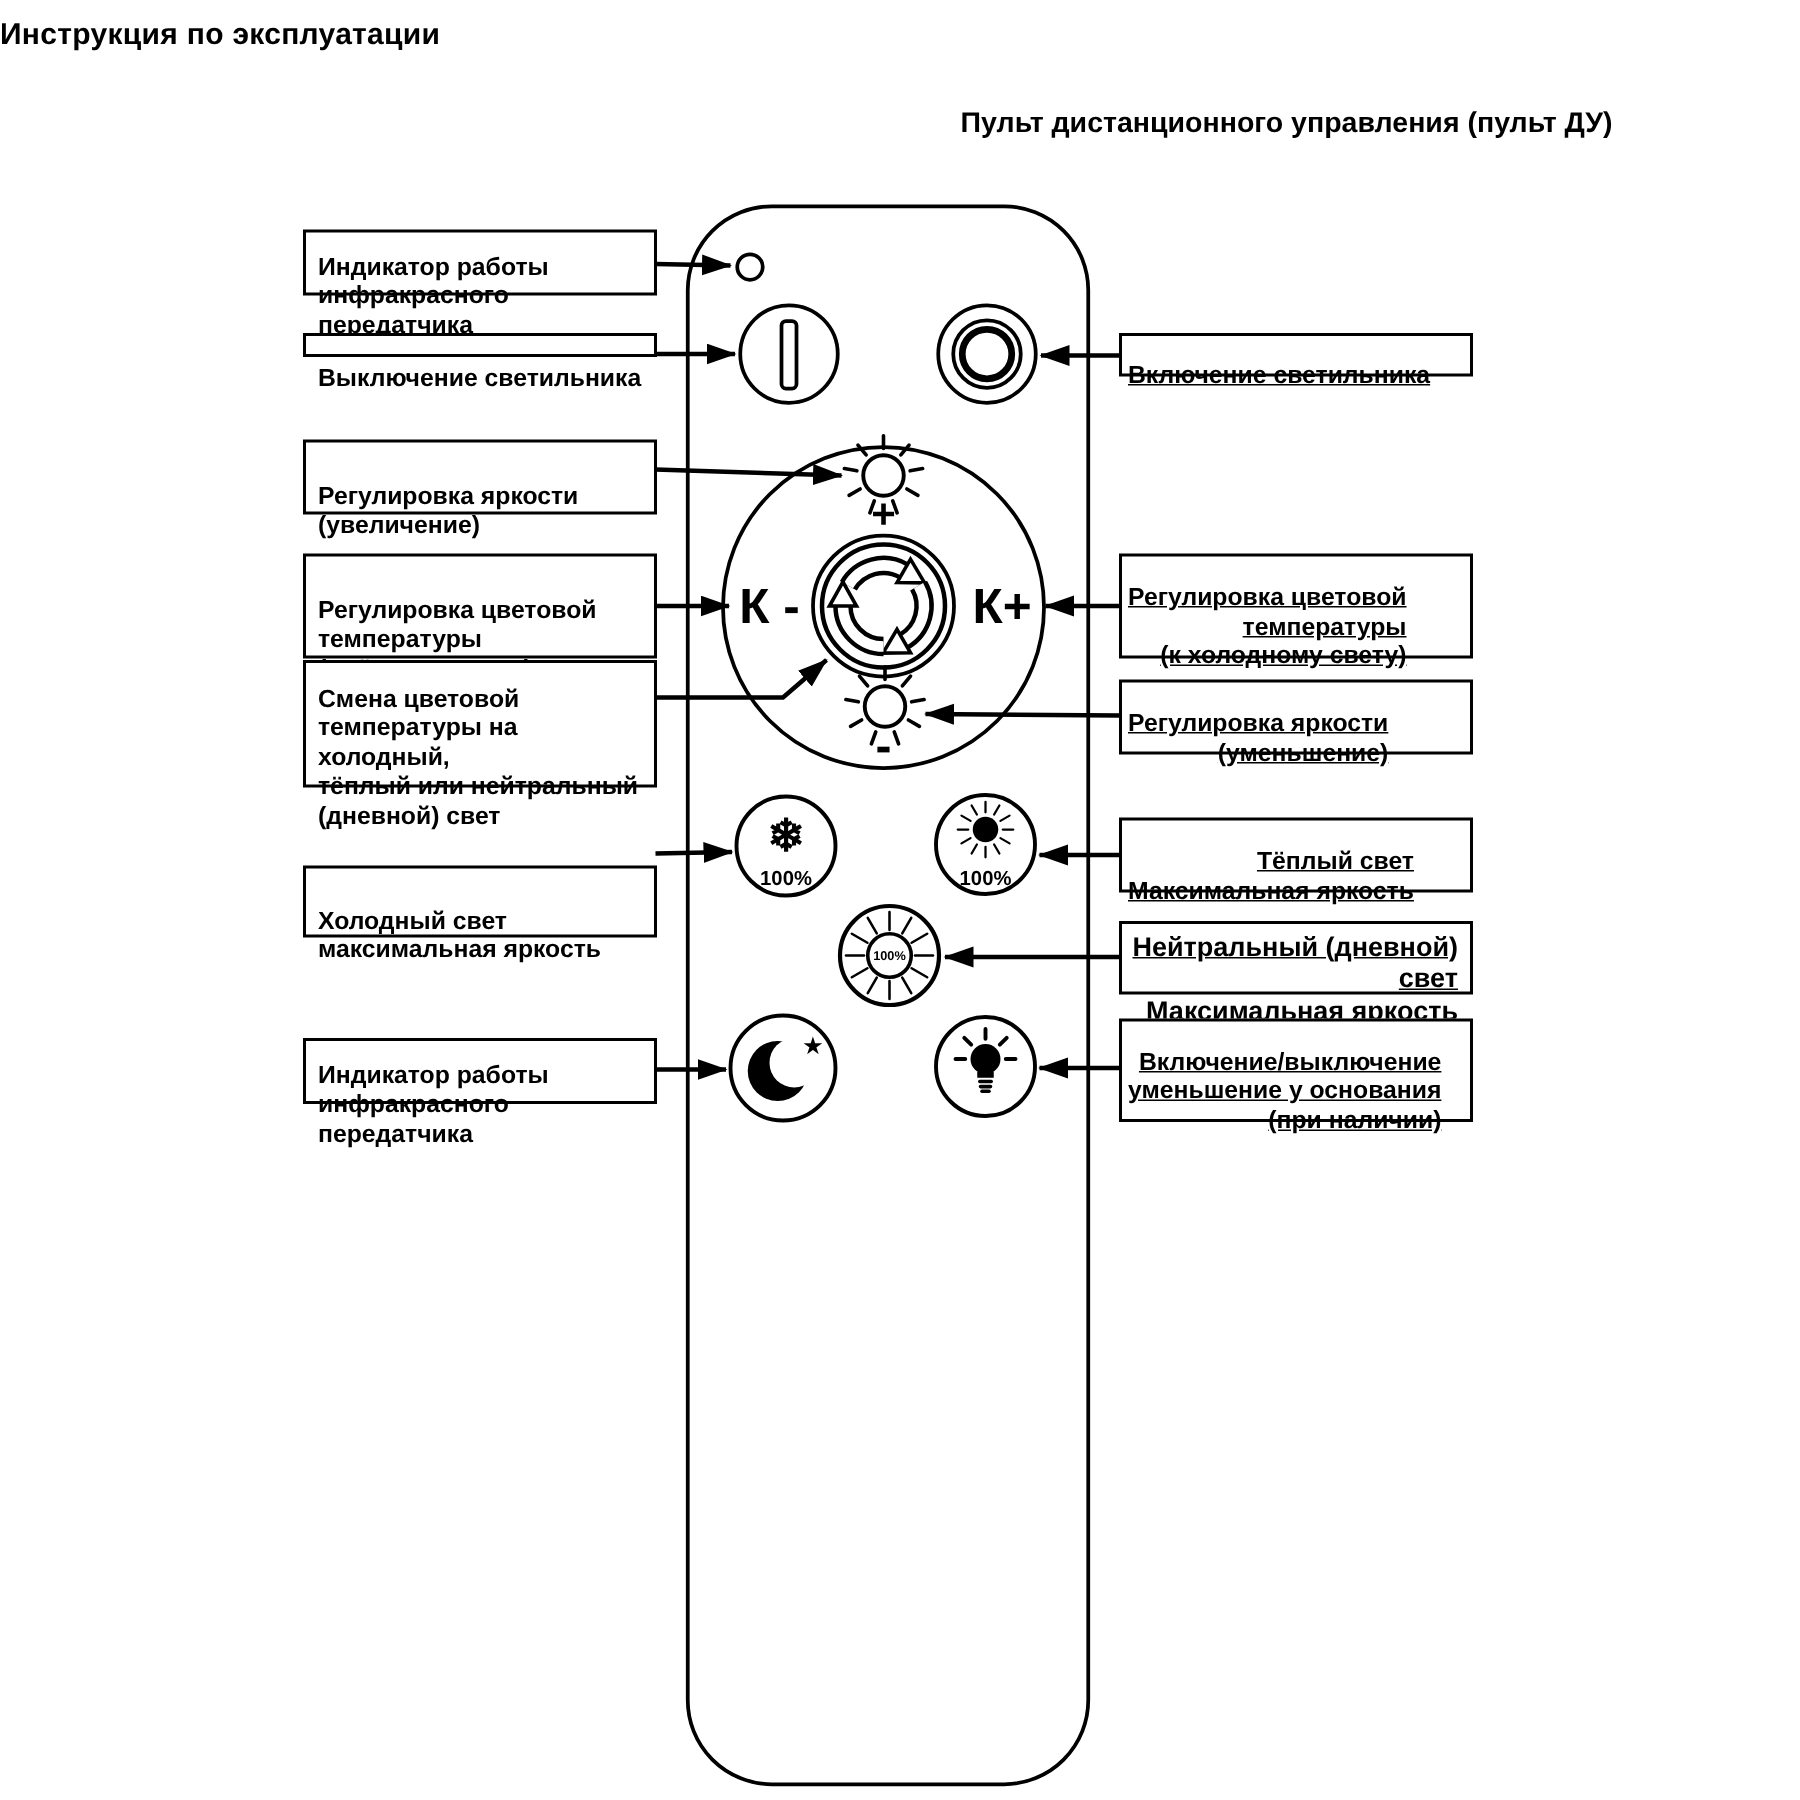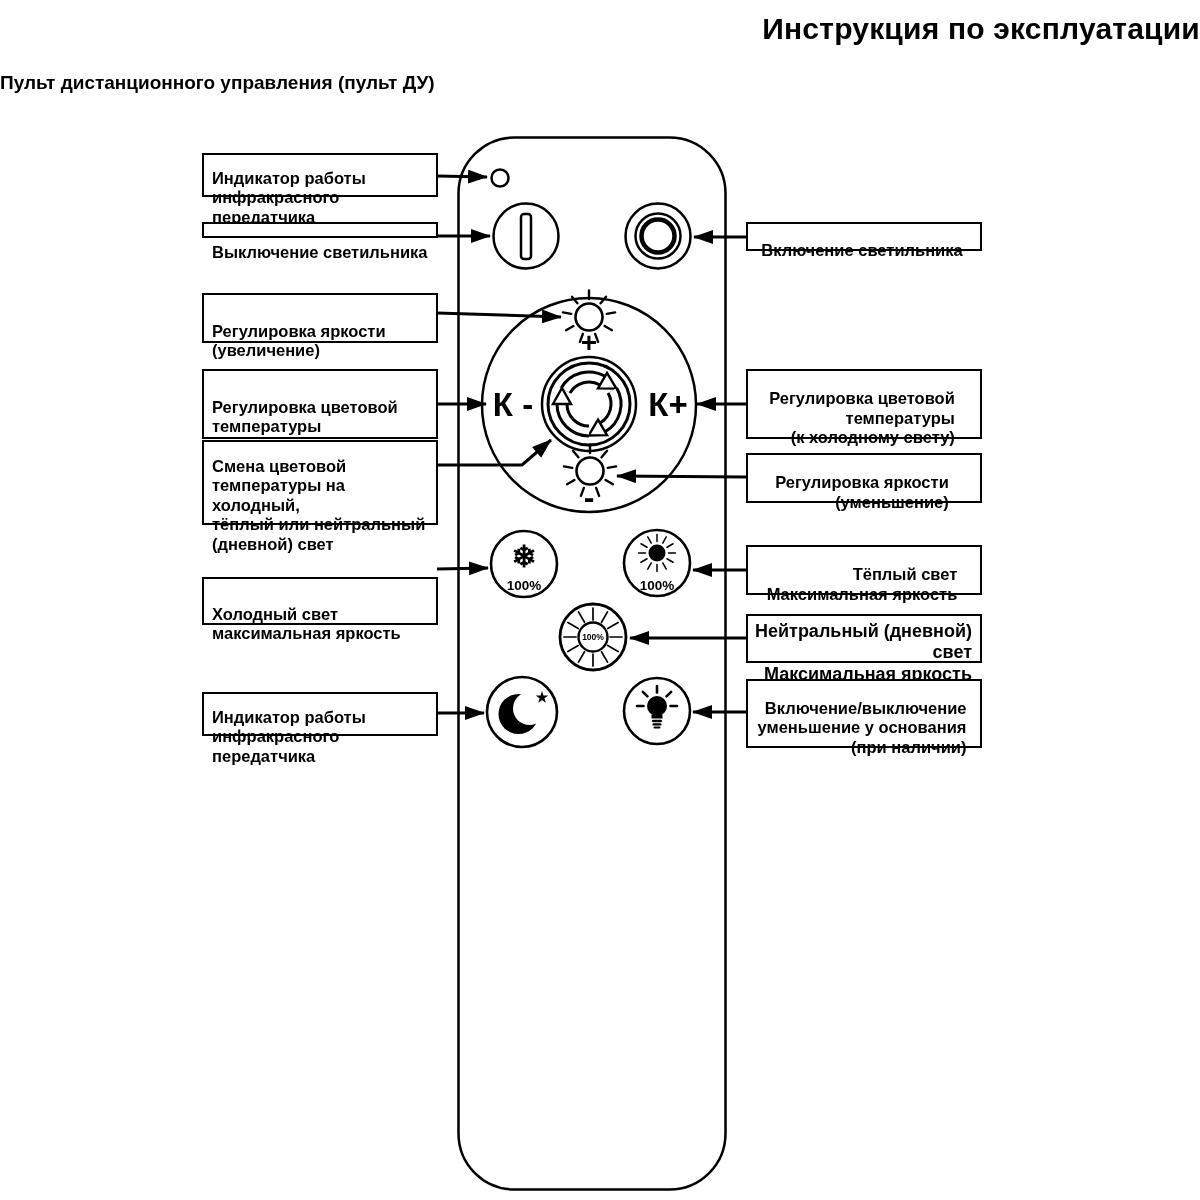--- a/index.html
+++ b/index.html
@@ -3,39 +3,39 @@
 <meta charset="utf-8">
 <style>
   html,body { margin:0; padding:0; }
   body {
     width:1200px; height:1200px; position:relative; background:#ffffff;
     font-family:"Liberation Sans", sans-serif; color:#000;
     overflow:hidden;
   }
   .page-title {
     position:absolute; top:12px; left:0; width:1200px;
-    text-align:right; font-size:30px; font-weight:bold; letter-spacing:0.2px;
+    text-align:left; font-size:20px; font-weight:bold; letter-spacing:0.2px;
   }
   .page-subtitle {
     position:absolute; top:72px; left:0; width:1075px;
-    text-align:left; font-size:19px; font-weight:bold;
+    text-align:right; font-size:19px; font-weight:bold;
   }
   #art { position:absolute; top:0; left:0; }
   .ln  { fill:#ffffff; stroke:#000000; stroke-width:2.5px; }
   .arr { fill:none; stroke:#000000; stroke-width:3px; marker-end:url(#ah); }
   .ray { stroke:#000000; stroke-linecap:round; }
   .svgtxt { fill:#000000; font-family:"Liberation Sans", sans-serif; font-weight:bold; }
   .lbox {
     position:absolute; width:236px; box-sizing:border-box;
     background:#ffffff; border:2.5px solid #000000;
     display:flex; align-items:center;
     font-weight:bold; font-size:16.5px; line-height:1.18;
   }
   .lbox.left  { left:202px; justify-content:flex-start; text-align:left;  padding:0 4px 0 8px; }
-  .lbox.right { left:746px; justify-content:center;  text-align:right; padding:0 8px 17px 4px; }
+  .lbox.right { left:746px; justify-content:flex-start;  text-align:right; padding:0 8px 17px 4px;text-decoration:underline; }
   .lbox span { white-space:pre-line;margin-top:46px; }
 </style>
 </head>
 <body>
 
 <div class="page-title">Инструкция по эксплуатации</div>
 <div class="page-subtitle">Пульт дистанционного управления (пульт ДУ)</div>
 
 <svg id="art" width="1200" height="1200" viewBox="0 0 1200 1200">
   <defs>

